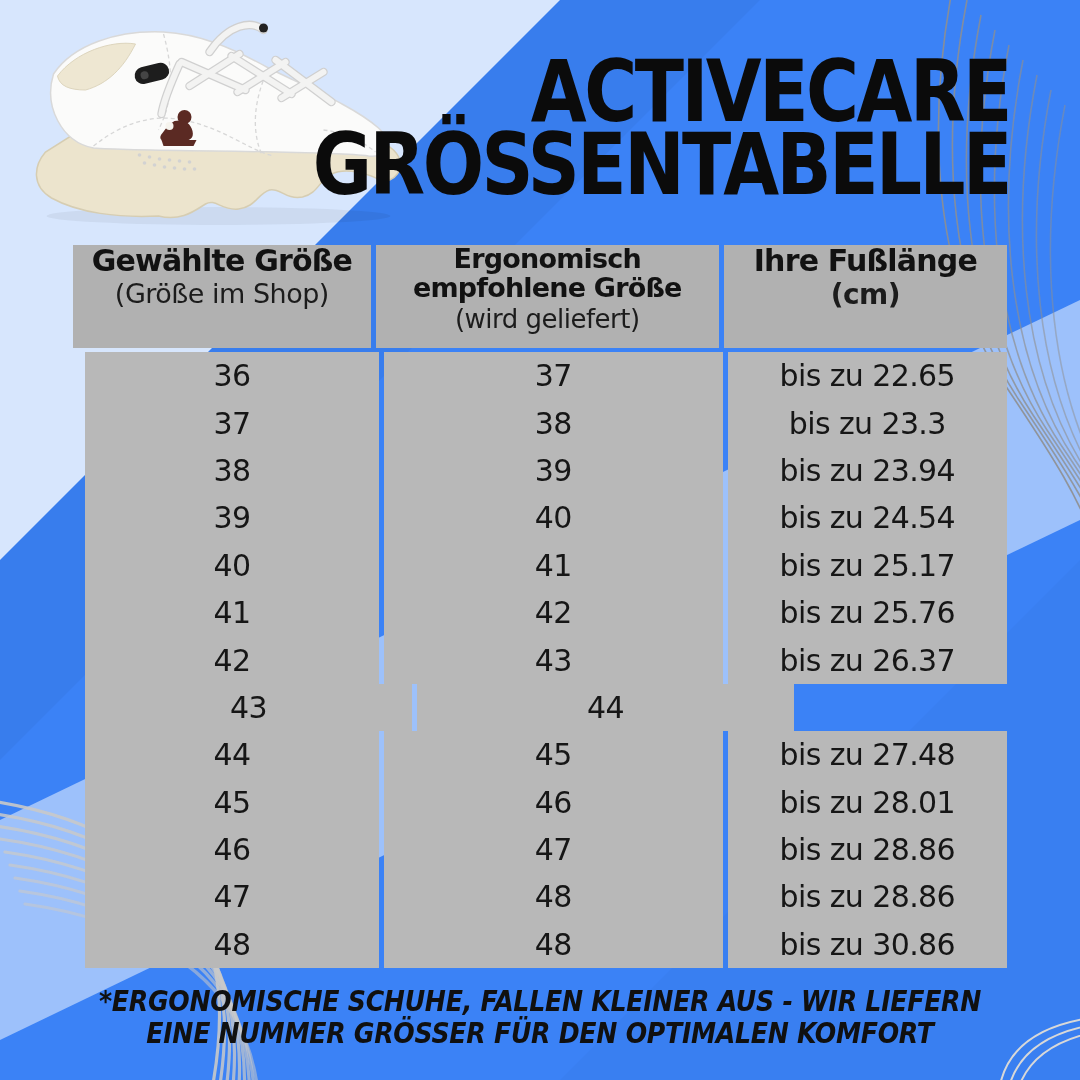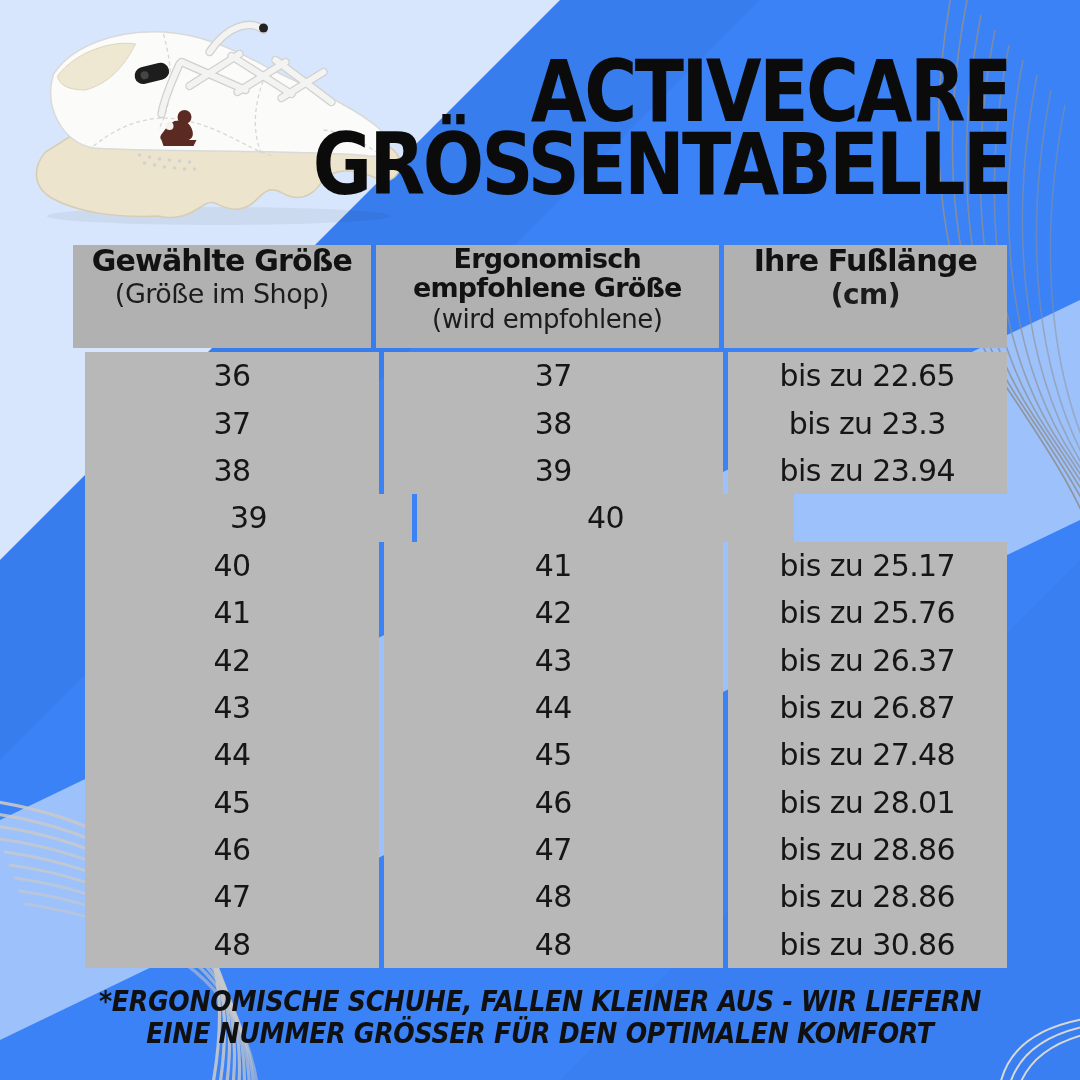--- a/index.html
+++ b/index.html
@@ -154,21 +154,21 @@
   </div>
 
   <div class="size-table">
     <div class="thead">
       <div class="th c1">
         <div class="main">Gewählte Größe</div>
         <div class="sub">(Größe im Shop)</div>
       </div>
       <div class="th c2">
         <div class="main">Ergonomisch empfohlene Größe</div>
-        <div class="sub">(wird empfohlene)</div>
+        <div class="sub">(wird geliefert)</div>
       </div>
       <div class="th c3">
         <div class="main">Ihre Fußlänge</div>
         <div class="sub">(cm)</div>
       </div>
     </div>
     <div class="tbody">
 
         <div class="tr">
           <div class="td c1">36</div>
@@ -184,20 +184,21 @@
 
         <div class="tr">
           <div class="td c1">38</div>
           <div class="td c2">39</div>
           <div class="td c3">bis zu 23.94</div>
         </div>
 
         <div class="tr">
           <div class="td c1">39</div>
           <div class="td c2">40</div>
+          <div class="td c3">bis zu 24.54</div>
         </div>
 
         <div class="tr">
           <div class="td c1">40</div>
           <div class="td c2">41</div>
           <div class="td c3">bis zu 25.17</div>
         </div>
 
         <div class="tr">
           <div class="td c1">41</div>
@@ -207,21 +208,20 @@
 
         <div class="tr">
           <div class="td c1">42</div>
           <div class="td c2">43</div>
           <div class="td c3">bis zu 26.37</div>
         </div>
 
         <div class="tr">
           <div class="td c1">43</div>
           <div class="td c2">44</div>
-          <div class="td c3">bis zu 26.87</div>
         </div>
 
         <div class="tr">
           <div class="td c1">44</div>
           <div class="td c2">45</div>
           <div class="td c3">bis zu 27.48</div>
         </div>
 
         <div class="tr">
           <div class="td c1">45</div>

